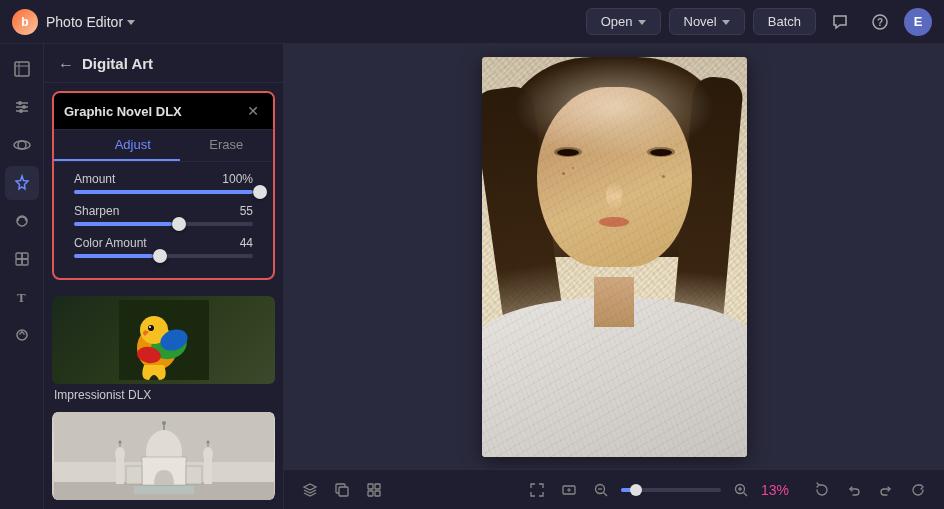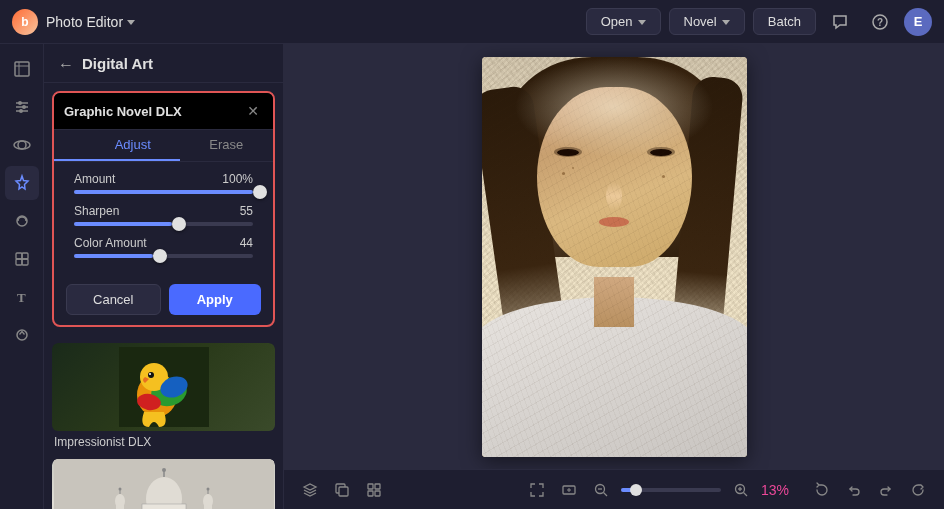--- a/index.html
+++ b/index.html
@@ -579,24 +579,20 @@
           <div class="slider-label-row">
             <span class="slider-label">Color Amount</span>
             <span class="slider-value">44</span>
           </div>
           <div class="slider-track">
             <div class="slider-fill" style="width:44%"></div>
             <div class="slider-thumb" style="left:44%"></div>
           </div>
         </div>
 
-      </div>
-      <div class="panel-actions">
-        <button class="cancel-btn">Cancel</button>
-        <button class="apply-btn">Apply</button>
       </div>
     </div>
 
     <div class="filter-list">
 
       <div class="filter-item">
         <div class="filter-thumb parrot">
           <svg width="90" height="80" viewBox="0 0 90 80">
 
             <rect width="90" height="80" fill="#1a2810"></rect>

